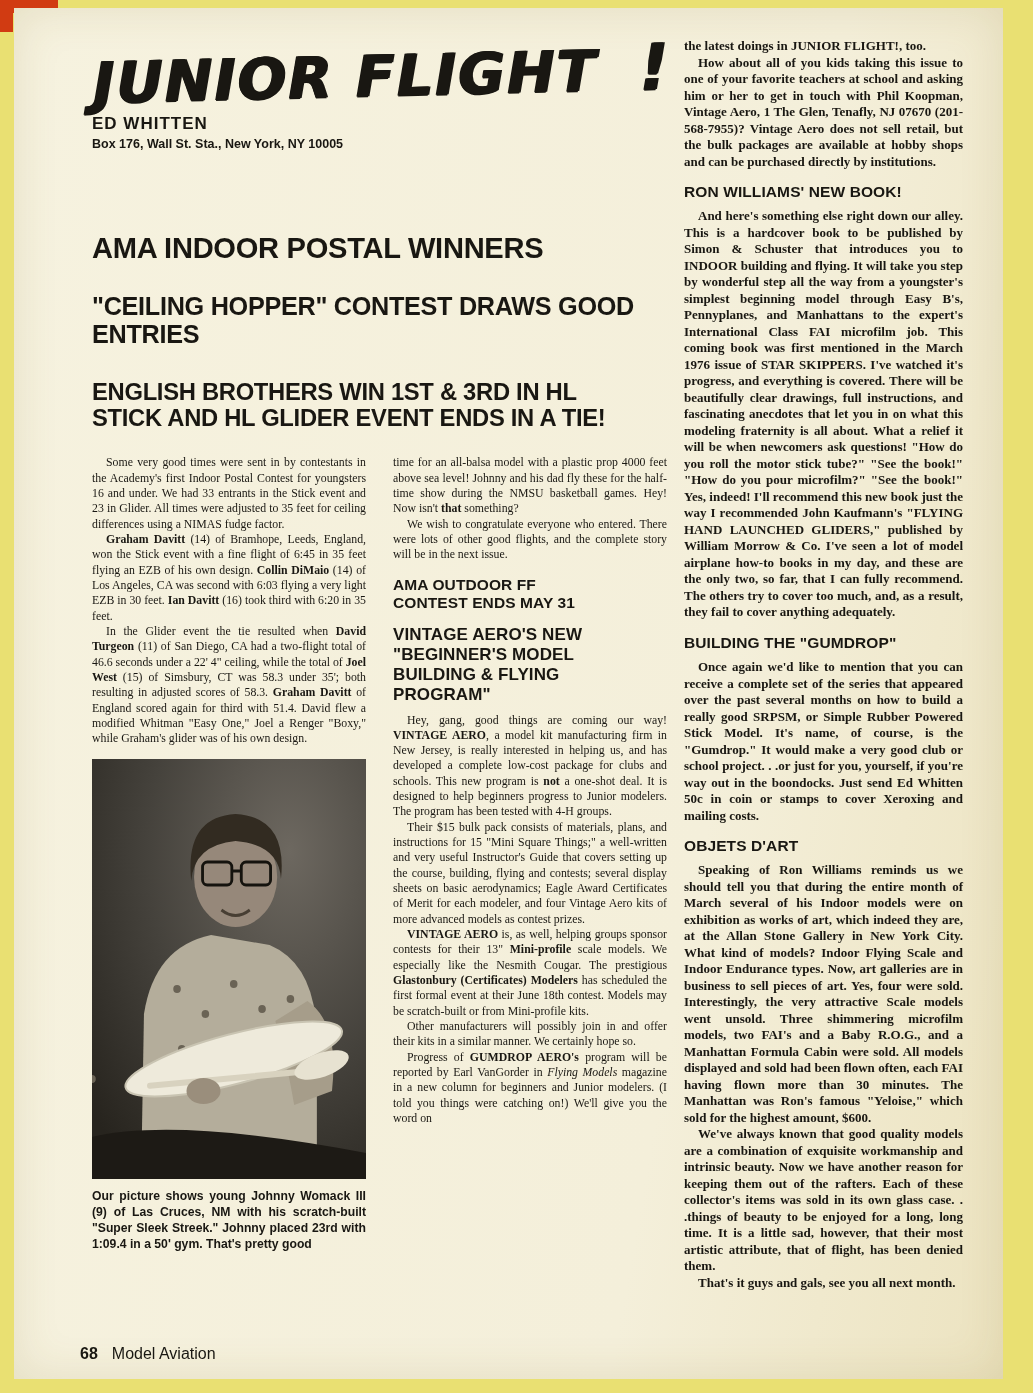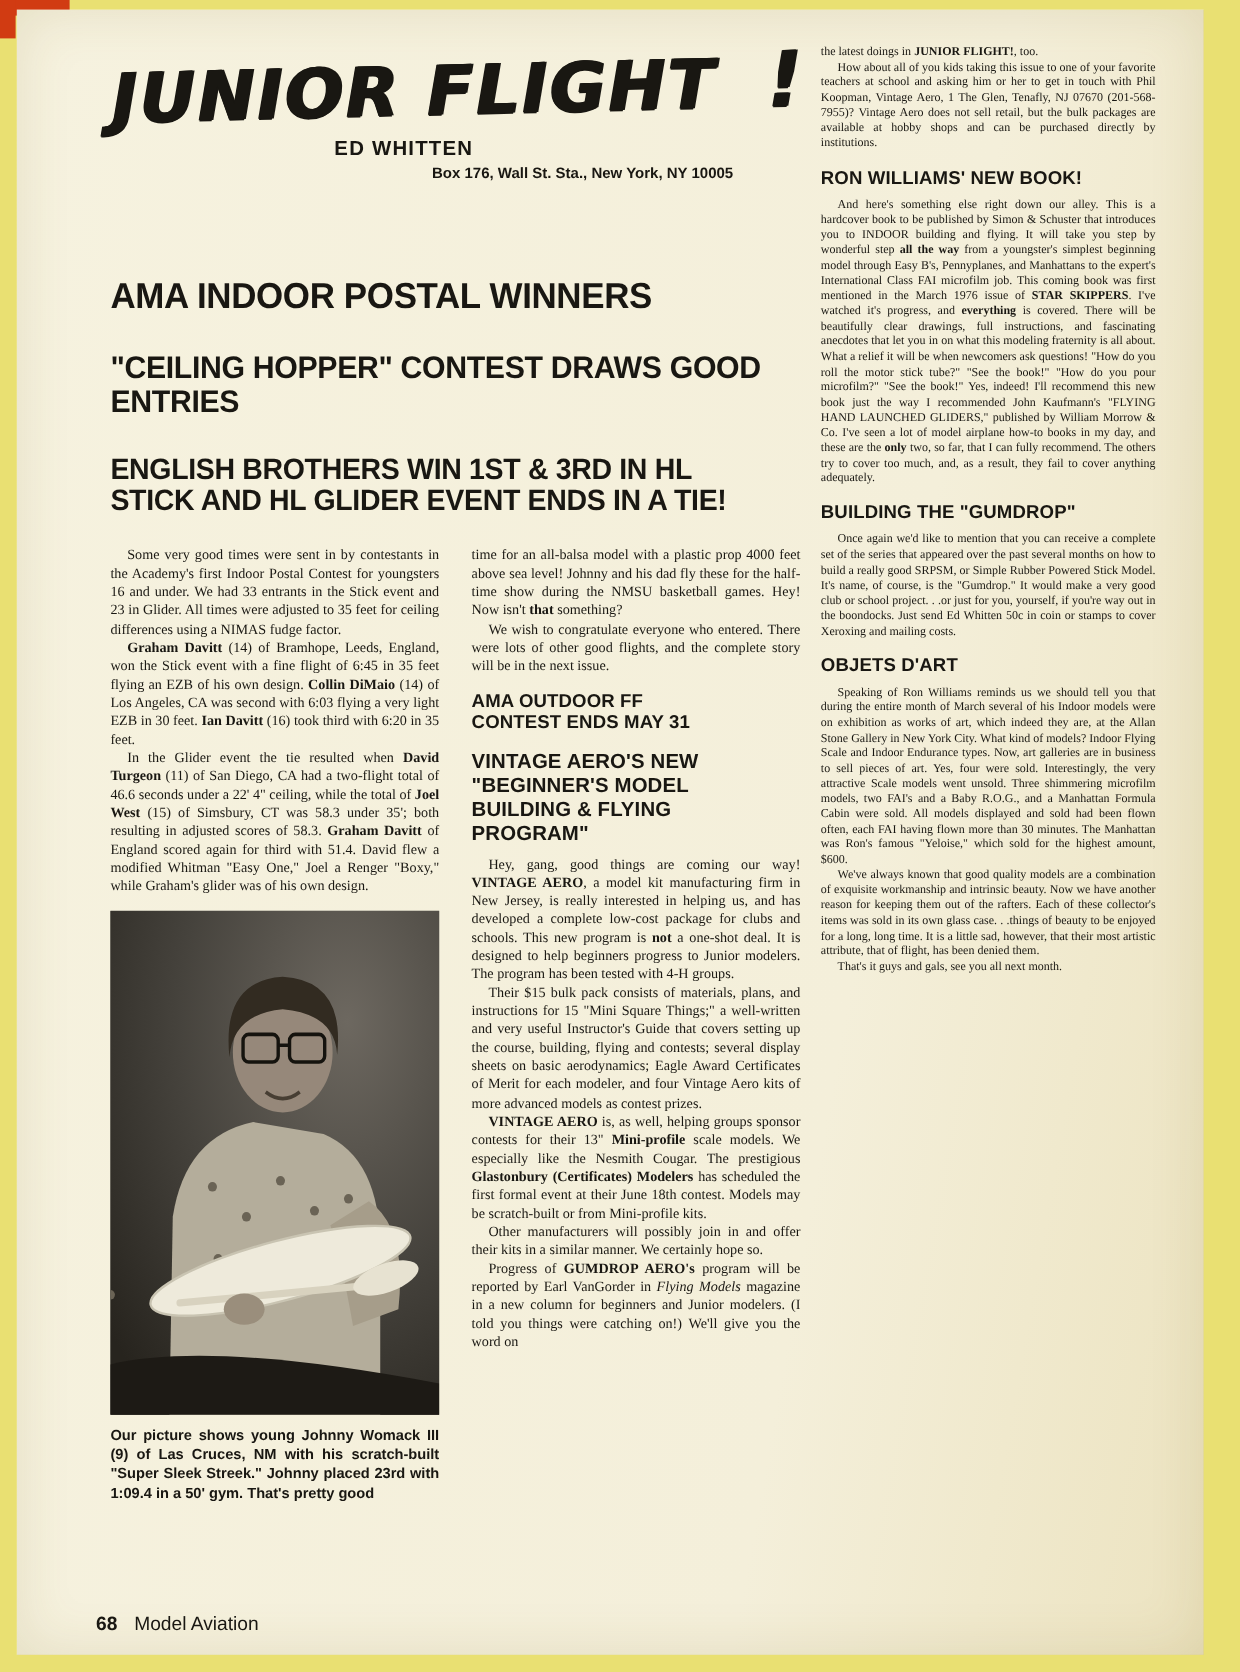--- a/index.html
+++ b/index.html
@@ -30,42 +30,42 @@
   .mast-title {
     font-family:"DejaVu Sans", sans-serif;
     font-weight:bold; font-style:italic;
     font-size:57px; letter-spacing:2px; white-space:nowrap;
     transform:rotate(-1.4deg); transform-origin:left top;
     text-shadow:1.6px 0 currentColor, -.6px 0 currentColor, 0 1px currentColor;
   }
   .mast-title .bang { margin-left:42px; font-size:64px; }
   .mast-editor {
     font-family:"Liberation Sans", sans-serif; font-weight:bold;
-    font-size:17px; text-align:center; padding-right:86px; margin-top:-4px;
+    font-size:17px; text-align:left; padding-right:86px; margin-top:-4px;
     letter-spacing:1px;
   }
   .mast-address {
     font-family:"Liberation Sans", sans-serif; font-weight:bold;
-    font-size:12.5px; text-align:right; padding-right:56px; margin-top:3px;
+    font-size:12.5px; padding-right:56px; margin-top:3px;
   }
 
   
   .hl { font-family:"Liberation Sans", sans-serif; font-weight:bold; line-height:1.08;
         letter-spacing:-.3px; transform:scaleX(.97); transform-origin:left; }
   .hl1 { font-size:30px; margin-top:40px; }
   .hl2 { font-size:26px; margin-top:28px; }
   .hl3 { font-size:24.5px; margin-top:30px; }
 
   
   .paras p {
     font-size:11.8px; line-height:1.3; text-align:justify; text-indent:14px;
     hyphens:auto; -webkit-hyphens:auto;
   }
   .paras.cont p:first-child { text-indent:0; }
-  .rightcol .paras p { font-size:10px; line-height:1.27; }
+  .rightcol .paras p { font-size:13px; line-height:1.27;font-weight:bold; }
 
   .sec-h {
     font-family:"Liberation Sans", sans-serif; font-weight:bold;
     font-size:15.5px; line-height:1.18; white-space:pre-line;
     margin:13px 0 7px; letter-spacing:.1px;
   }
   .sec-h.big { font-size:17px; }
 
   
   .photo { margin-top:12px; width:100%; height:420px; background:#3a3733; }

